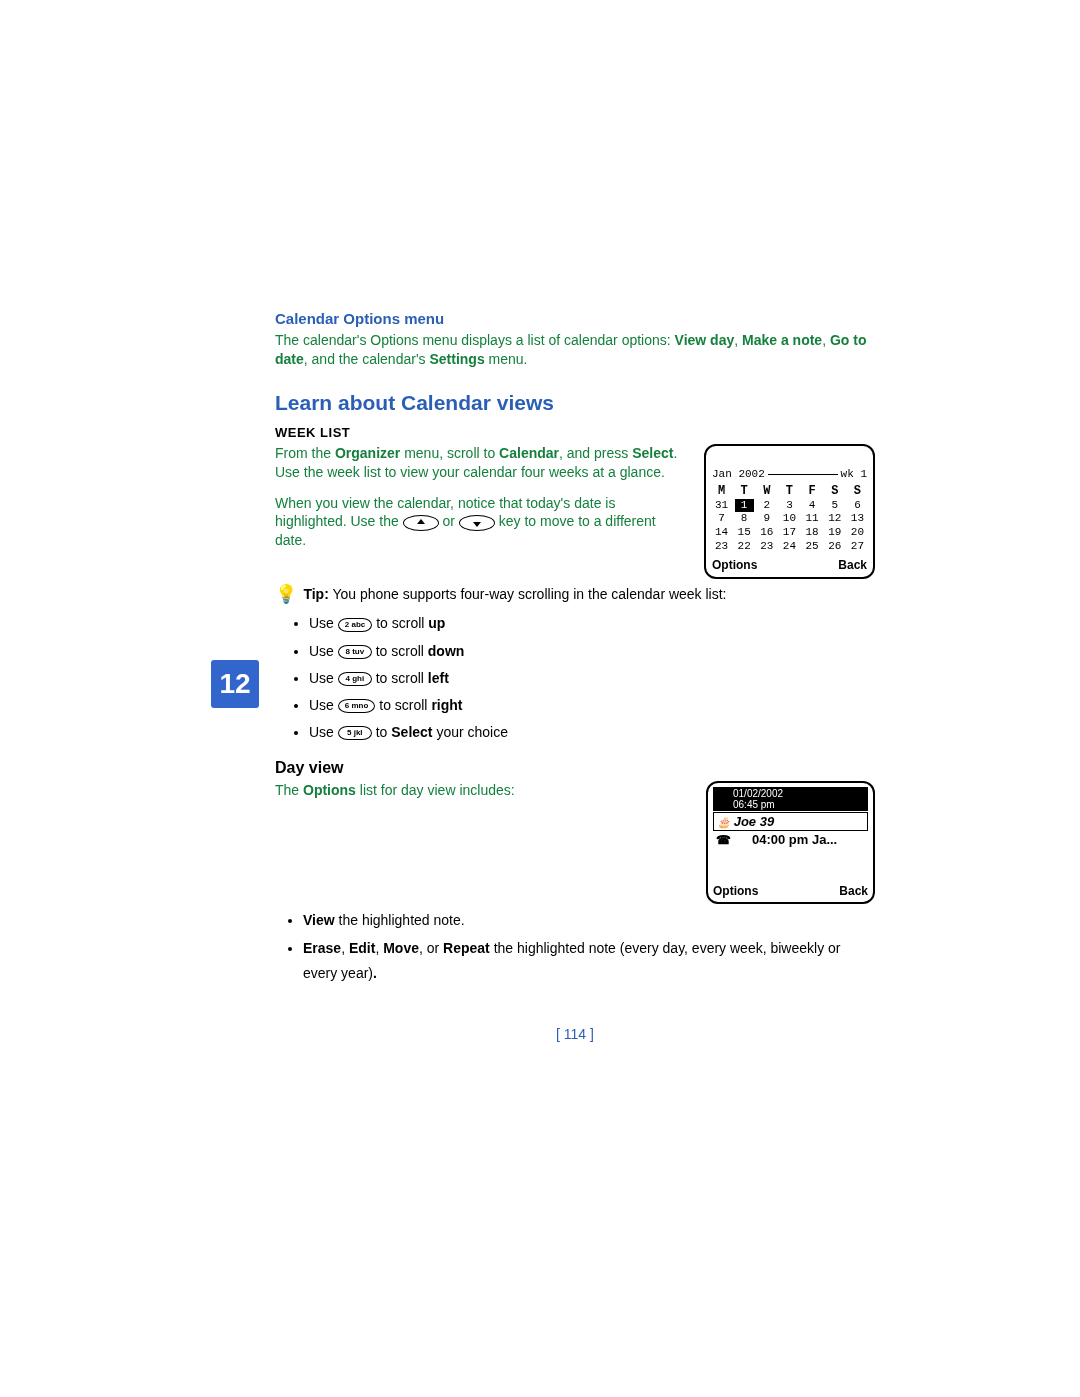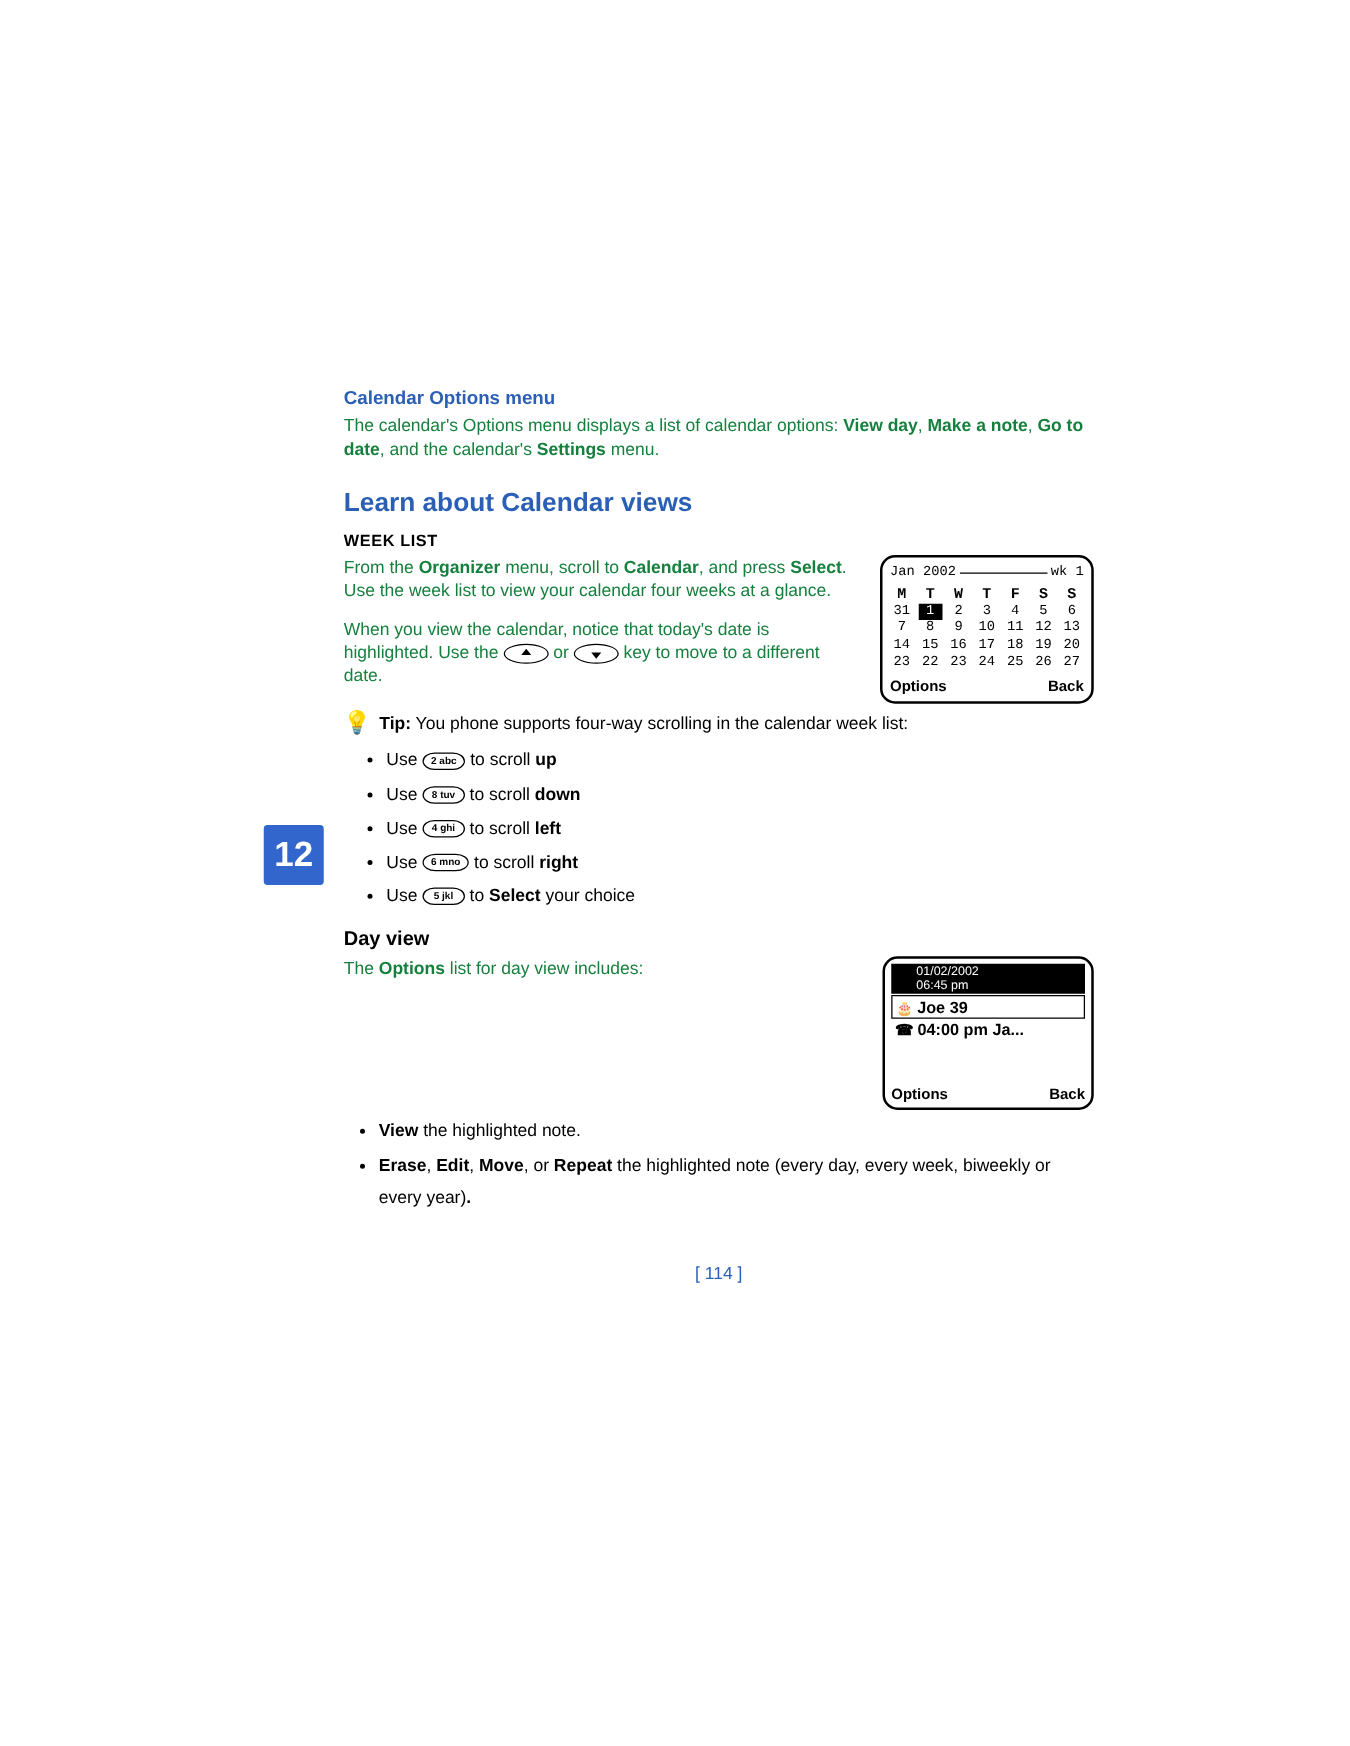--- a/index.html
+++ b/index.html
@@ -80,21 +80,21 @@
     display: flex;
     gap: 16px;
     align-items: flex-start;
   }
   .two-col .txt { flex: 1; }
   
   .screen {
     width: 155px;
     border: 2.5px solid #000;
     border-radius: 12px;
-    padding: 6px 6px 4px 6px;
+    padding: 22px 6px 4px 6px;
     background: #fff;
     font-family: "Courier New", monospace;
     font-size: 11px;
     line-height: 1.25;
     flex-shrink: 0;
   }
   .screen .hdr {
     display: flex;
     align-items: center;
     font-size: 11px;
@@ -157,28 +157,29 @@
   }
   .screen2 .line1 {
     border: 1px solid #000;
     padding: 1px 3px;
     font-weight: bold;
     font-size: 13px;
     display: flex;
     align-items: center;
     gap: 3px;
     margin-top: 1px;
+    font-style: italic;
   }
   .screen2 .line2 {
     padding: 1px 3px;
     font-weight: bold;
     font-size: 13px;
     display: flex;
     align-items: center;
-    gap: 3px;
+    gap: 21px;
   }
   .screen2 .spacer { height: 34px; }
   .screen2 .softkeys {
     display: flex;
     justify-content: space-between;
     font-weight: bold;
     font-size: 12px;
     margin-top: 2px;
   }
   

